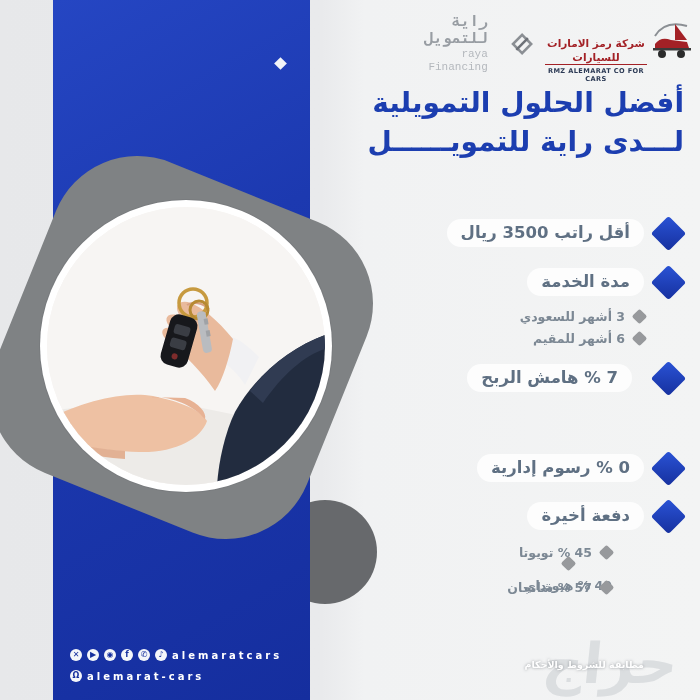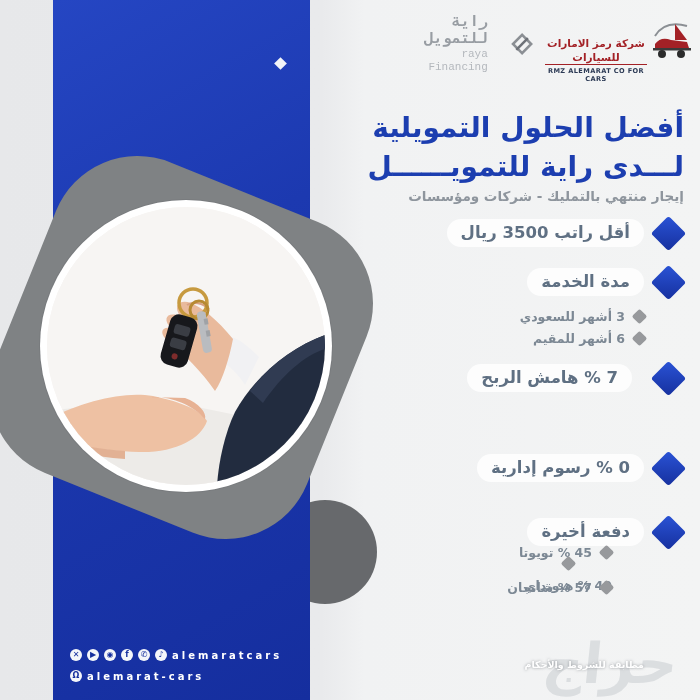--- a/index.html
+++ b/index.html
@@ -30,21 +30,21 @@
   .raya-ar{font-size:15px;font-weight:bold;color:#989da3;line-height:1.1;}
   .raya-en{font-size:11px;color:#b4b8bd;line-height:1.1;}
   .rmz-logo{position:absolute;left:545px;top:14px;width:148px;height:52px;z-index:5;
     display:flex;align-items:center;gap:4px;}
   .rmz-text{text-align:center;direction:rtl;flex:1;margin-top:40px;}
   .rmz-ar{font-size:10.5px;font-weight:bold;color:#a32126;line-height:1.3;}
   .rmz-en{font-size:6.6px;font-weight:bold;color:#2c3a55;letter-spacing:.4px;border-top:1px solid #a32126;padding-top:2px;}
   
   .headline{position:absolute;right:16px;top:86px;width:345px;text-align:right;direction:rtl;z-index:5;
     color:#1c3eb0;font-weight:bold;}
-  .headline .l1{font-size:28px;line-height:1.2;margin-top:25px;}
+  .headline .l1{font-size:28px;line-height:1.2;}
   .headline .l2{font-size:28px;line-height:1.55;}
   .subtitle{position:absolute;right:16px;top:188px;width:345px;text-align:right;direction:rtl;z-index:5;
     font-size:13.5px;color:#8e959d;font-weight:bold;}
   
   .brow{position:absolute;display:flex;direction:rtl;align-items:center;gap:12px;z-index:5;}
   .bdiamond{width:25px;height:25px;flex:0 0 auto;transform:rotate(45deg);border-radius:3px;
     background:linear-gradient(135deg,#2a53d6,#16309e);}
   .bpill{background:rgba(255,255,255,.82);border-radius:15px;padding:4px 14px 5px;
     font-size:16.5px;font-weight:bold;color:#5f7083;white-space:nowrap;}
   .srow{position:absolute;display:flex;direction:rtl;align-items:center;gap:9px;z-index:5;}
@@ -136,21 +136,20 @@
       <rect x="2" y="30" width="38" height="2.5" fill="#3a3a3a"></rect>
       <circle cx="11" cy="36" r="4" fill="#2b2b2b"></circle>
       <circle cx="30" cy="36" r="4" fill="#2b2b2b"></circle>
     </svg>
   </div>
 
   <div class="headline">
     <div class="l1">أفضل الحلول التمويلية</div>
     <div class="l2">لـــدى راية للتمويــــــل</div>
   </div>
-  <div class="subtitle">إيجار منتهي بالتمليك - شركات ومؤسسات</div>
 
   <div class="brow" style="top:219px;right:19px;">
     <span class="bdiamond"></span>
     <span class="bpill">أقل راتب 3500 ريال</span>
   </div>
 
   <div class="brow" style="top:268px;right:19px;">
     <span class="bdiamond"></span>
     <span class="bpill">مدة الخدمة</span>
   </div>
@@ -167,21 +166,21 @@
     <span class="bdiamond"></span>
     <span class="bpill">7 % هامش الربح</span>
   </div>
 
 
   <div class="brow" style="top:454px;right:19px;">
     <span class="bdiamond"></span>
     <span class="bpill">0 % رسوم إدارية</span>
   </div>
 
-  <div class="brow" style="top:518px;right:19px;">
+  <div class="brow" style="top:502px;right:19px;">
     <span class="bdiamond"></span>
     <span class="bpill">دفعة أخيرة</span>
   </div>
   <div class="srow" style="top:537px;right:88px;margin-top:8px;">
     <span class="sdiamond"></span>
     <span class="stext">45 % تويوتا</span>
   </div>
   <div class="srow" style="top:558px;right:88px;flex-direction:column;">
     <span class="sdiamond"></span>
     <span class="stext">40 % هيونداي</span>

